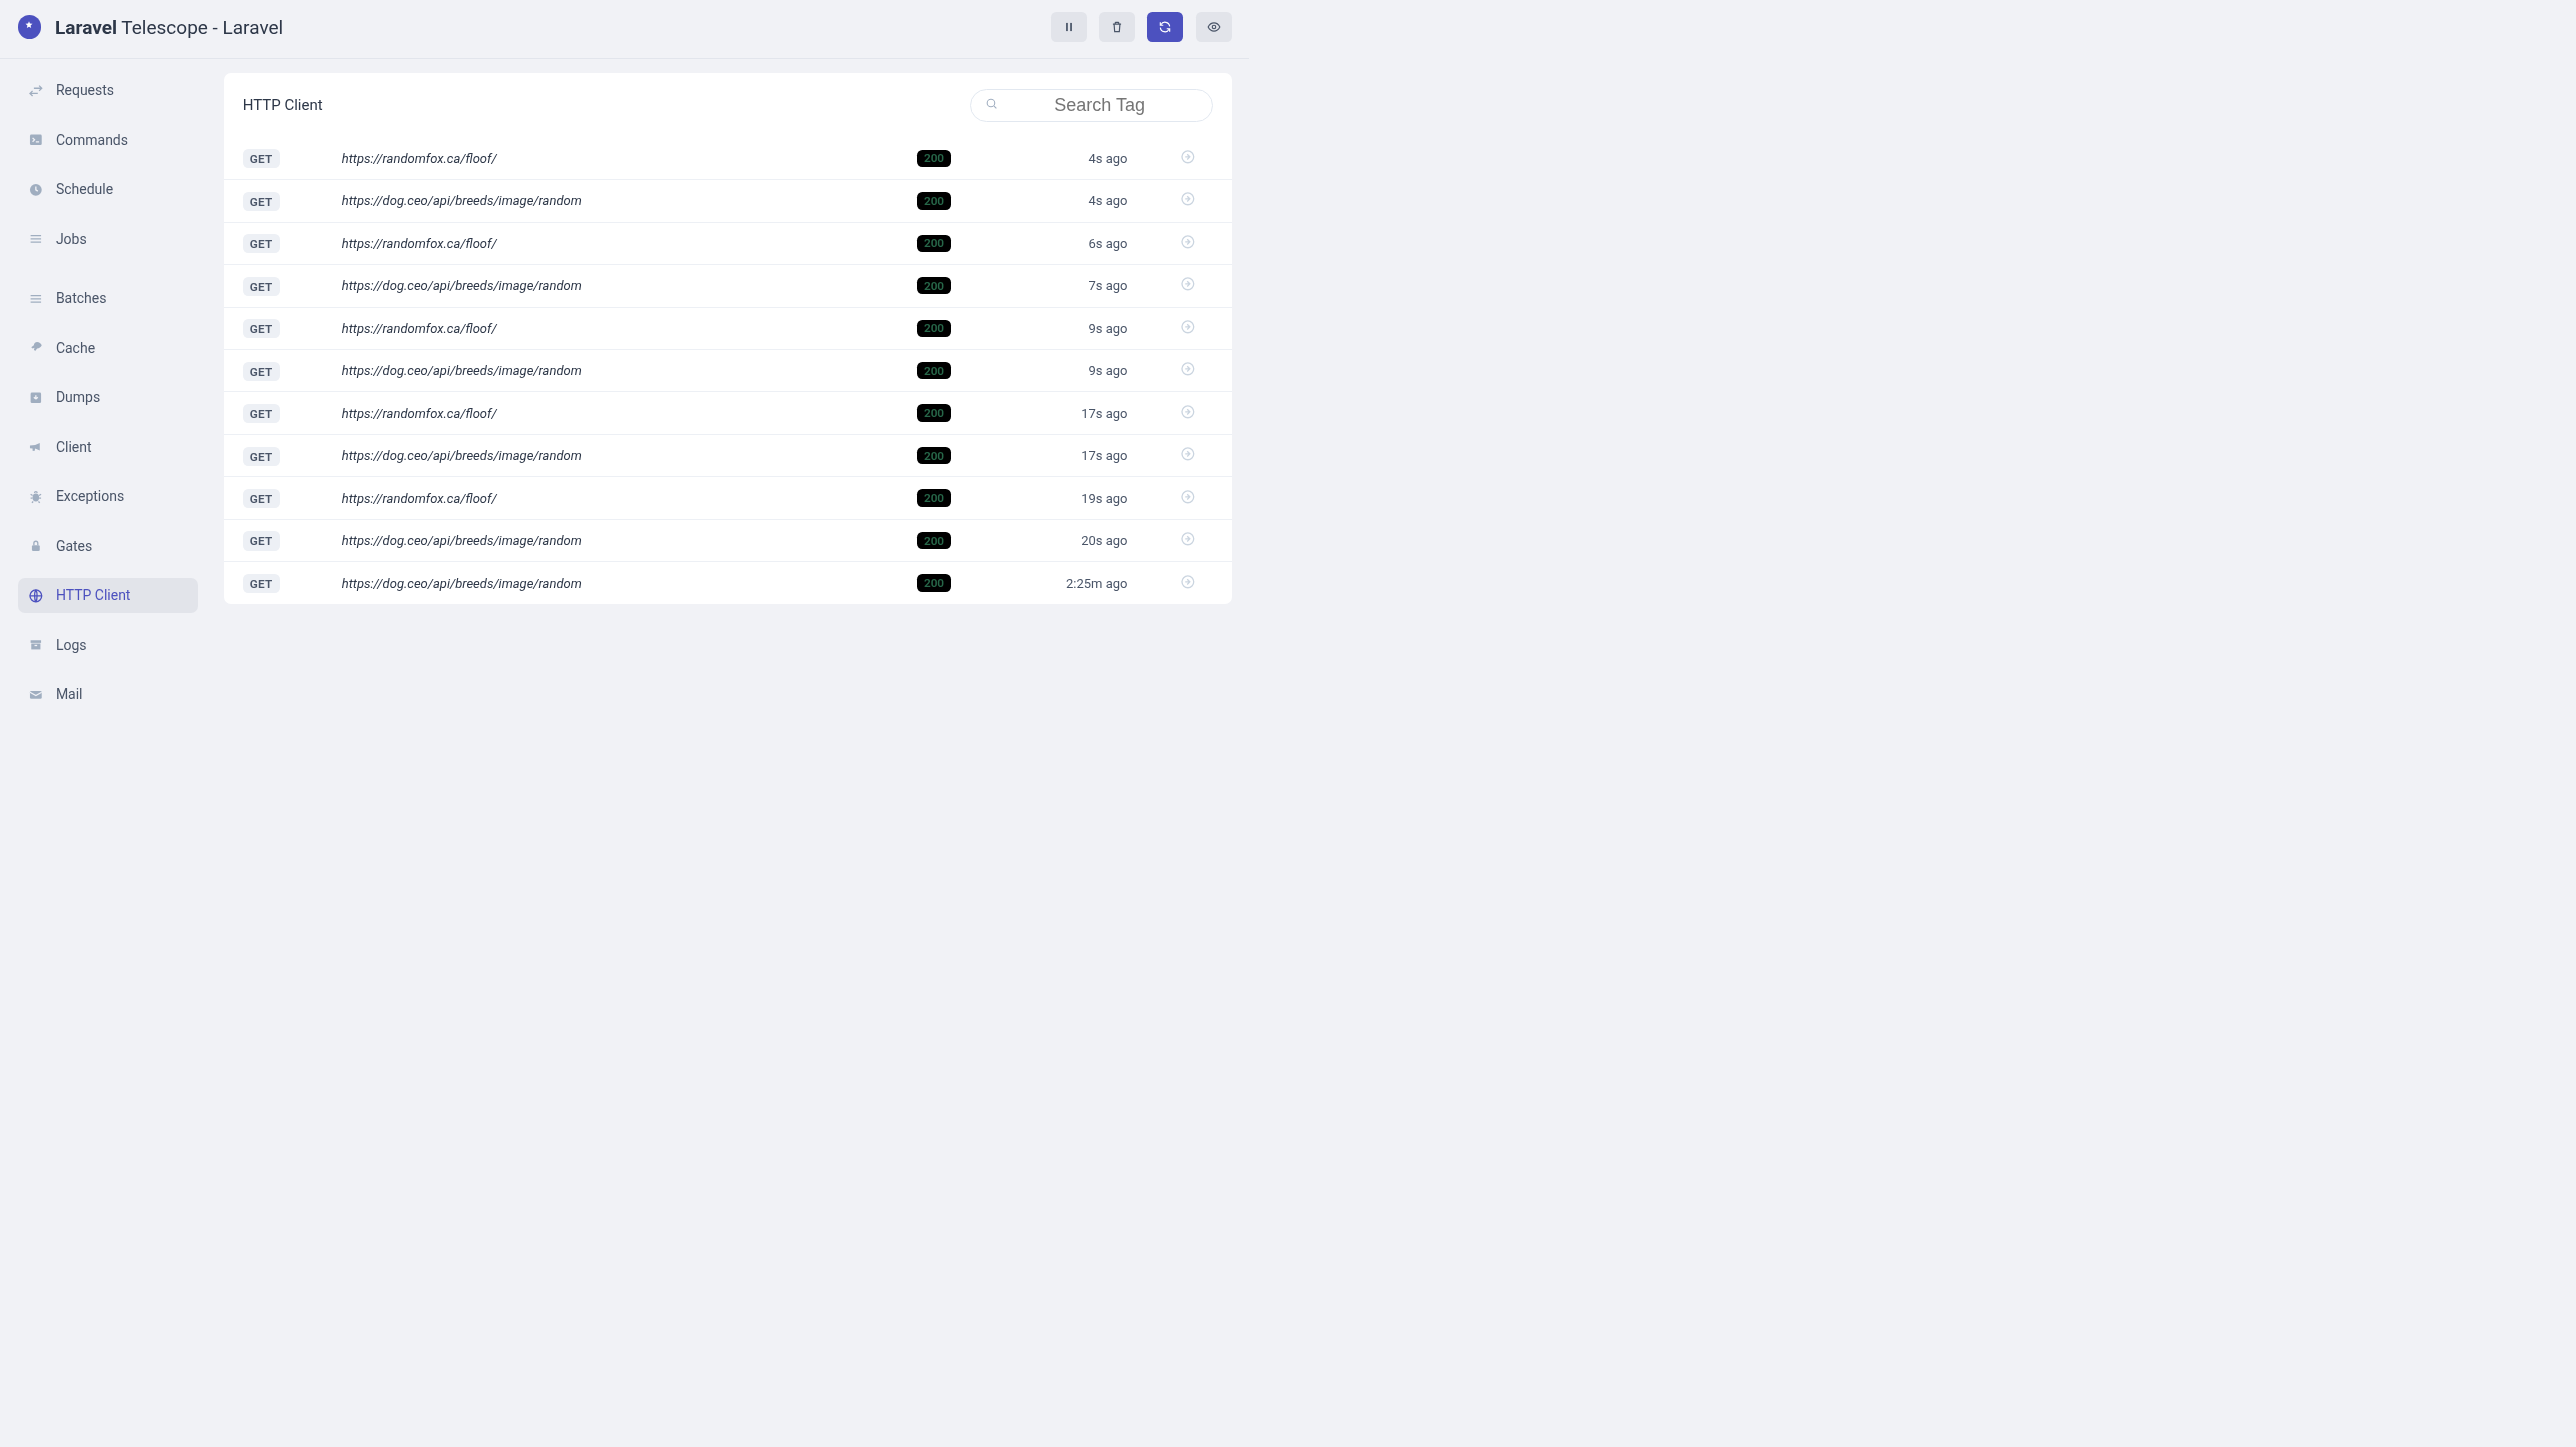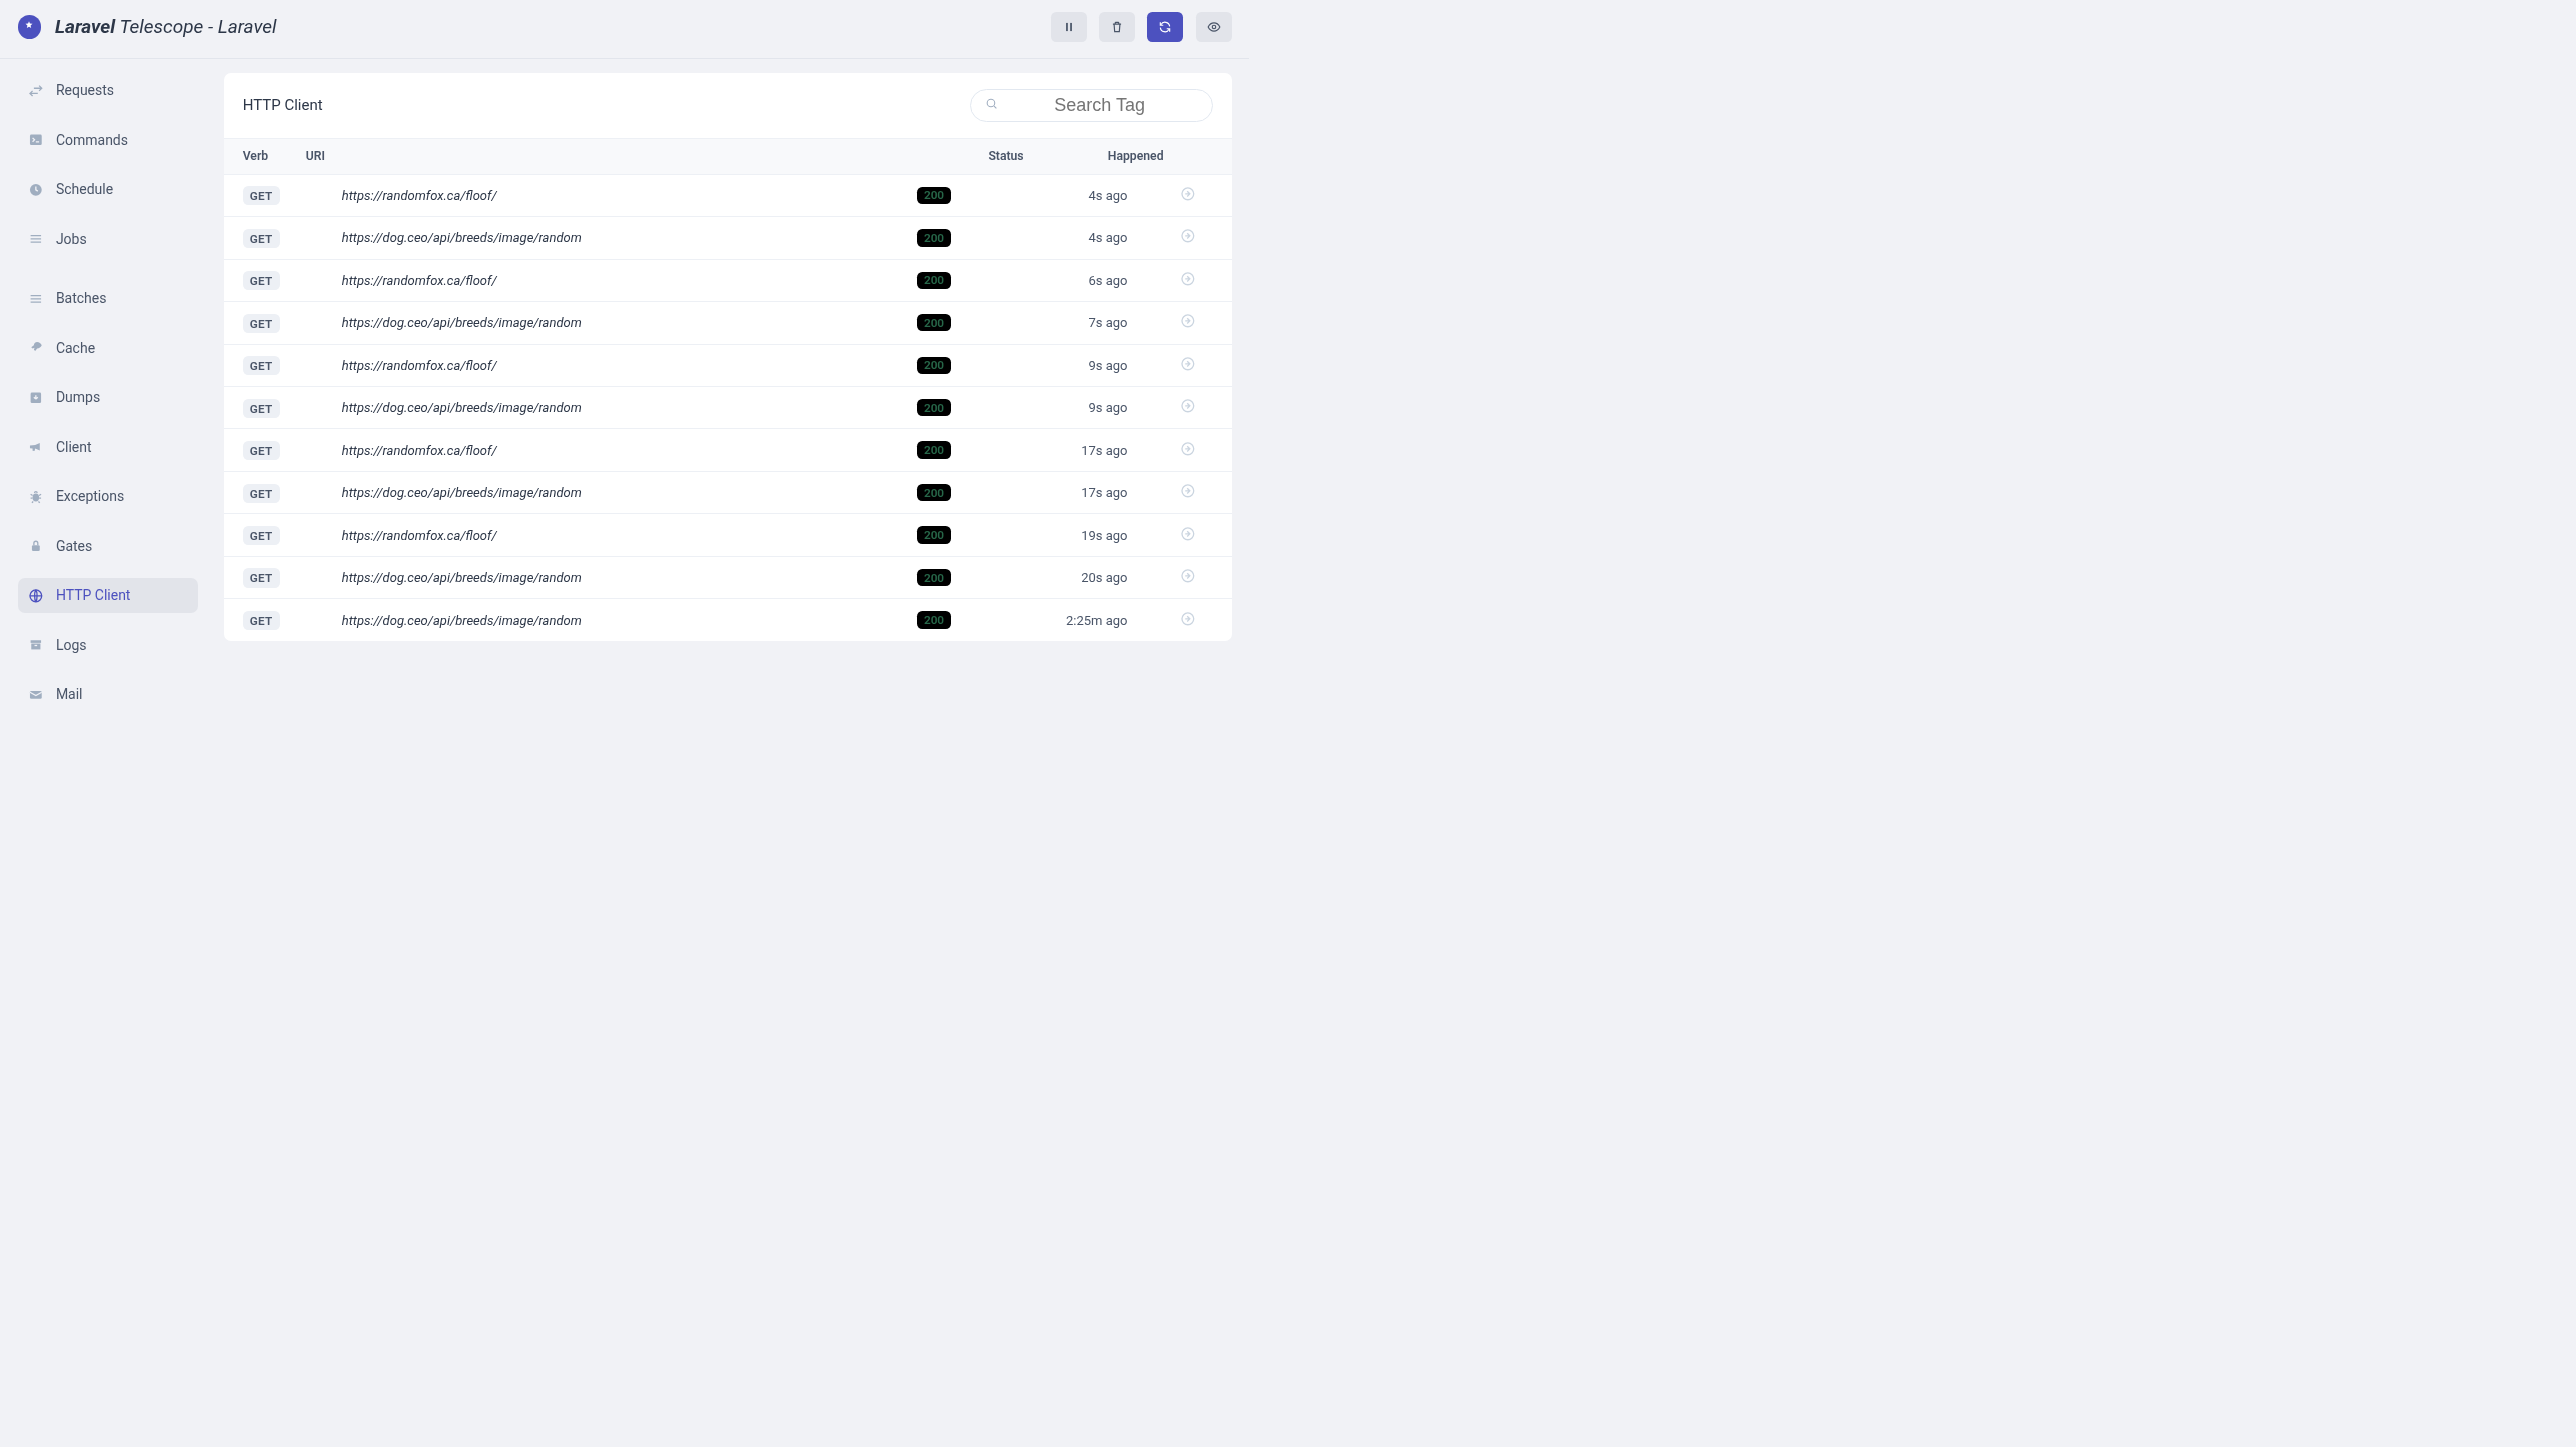--- a/index.html
+++ b/index.html
@@ -19,23 +19,22 @@
 }
 .topbar {
   display: flex;
   align-items: center;
   justify-content: space-between;
   padding: 12.2px 17.5px 15.7px 17.5px;
   border-bottom: 0.9px solid #e2e5ec;
 }
 .brand {
   display: flex;
-  align-items: flex-start;
+  align-items: center;
   gap: 14px;
-  font-style: italic;
 }
 .logo {
   width: 23.6px;
   height: 23.6px;
   background: #4c51bf;
   border-radius: 50%;
   display: flex;
   align-items: center;
   justify-content: center;
   color: #fff;
@@ -376,27 +375,20 @@
           <div class="card-title">HTTP Client</div>
           <div class="search-wrap">
             <span><svg viewBox="0 0 24 24" fill="none" stroke="currentColor" stroke-width="2">
                   <circle cx="11" cy="11" r="7"></circle>
                   <path d="M21 21l-4.3-4.3"></path>
                 </svg></span>
             <input type="text" placeholder="Search Tag" style="">
           </div>
         </div>
 
-        <div class="tbl-header">
-          <div class="col-verb">Verb</div>
-          <div class="col-uri">URI</div>
-          <div class="col-status">Status</div>
-          <div class="col-happened">Happened</div>
-          <div class="col-arrow"></div>
-        </div>
 
         <div id="rows">
             <div class="row">
               <div class="col-verb"><span class="badge-verb">GET</span></div>
               <div class="col-uri"><span class="uri-text">https://randomfox.ca/floof/</span></div>
               <div class="col-status"><span class="badge-status">200</span></div>
               <div class="col-happened"><span class="happened">4s ago</span></div>
               <div class="col-arrow"><span class="arrow-circle">
                   <svg viewBox="0 0 24 24" fill="none" stroke="currentColor" stroke-width="2">
                     <circle cx="12" cy="12" r="9"></circle>

